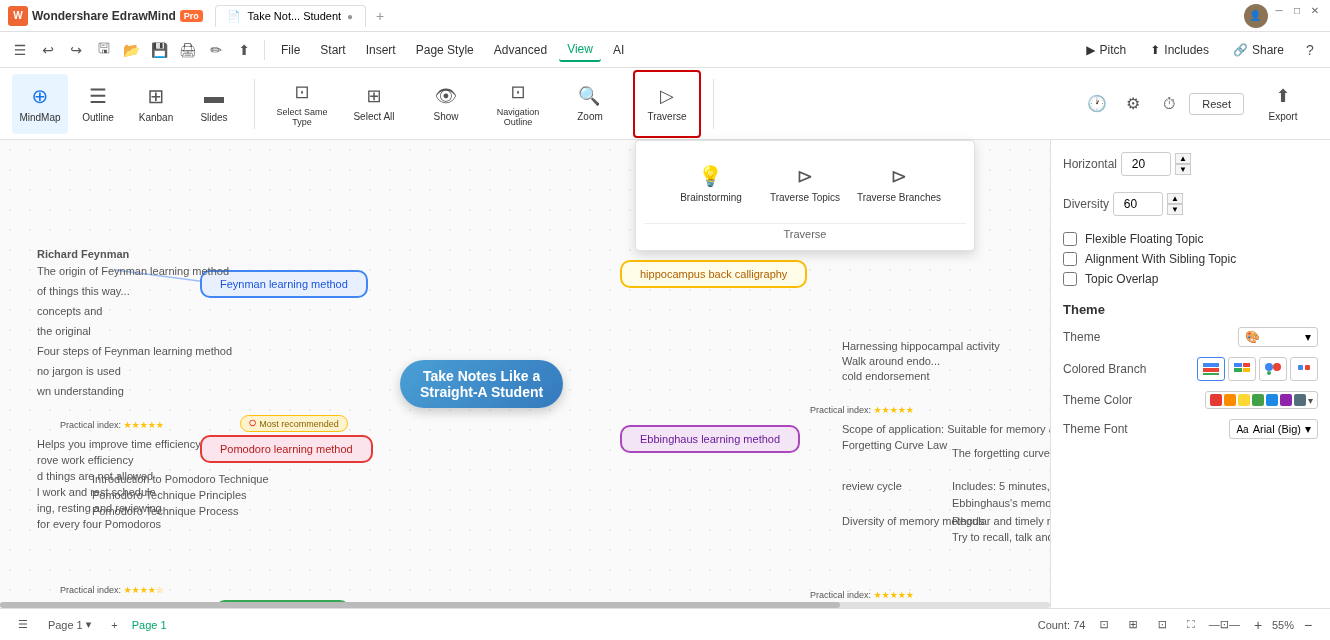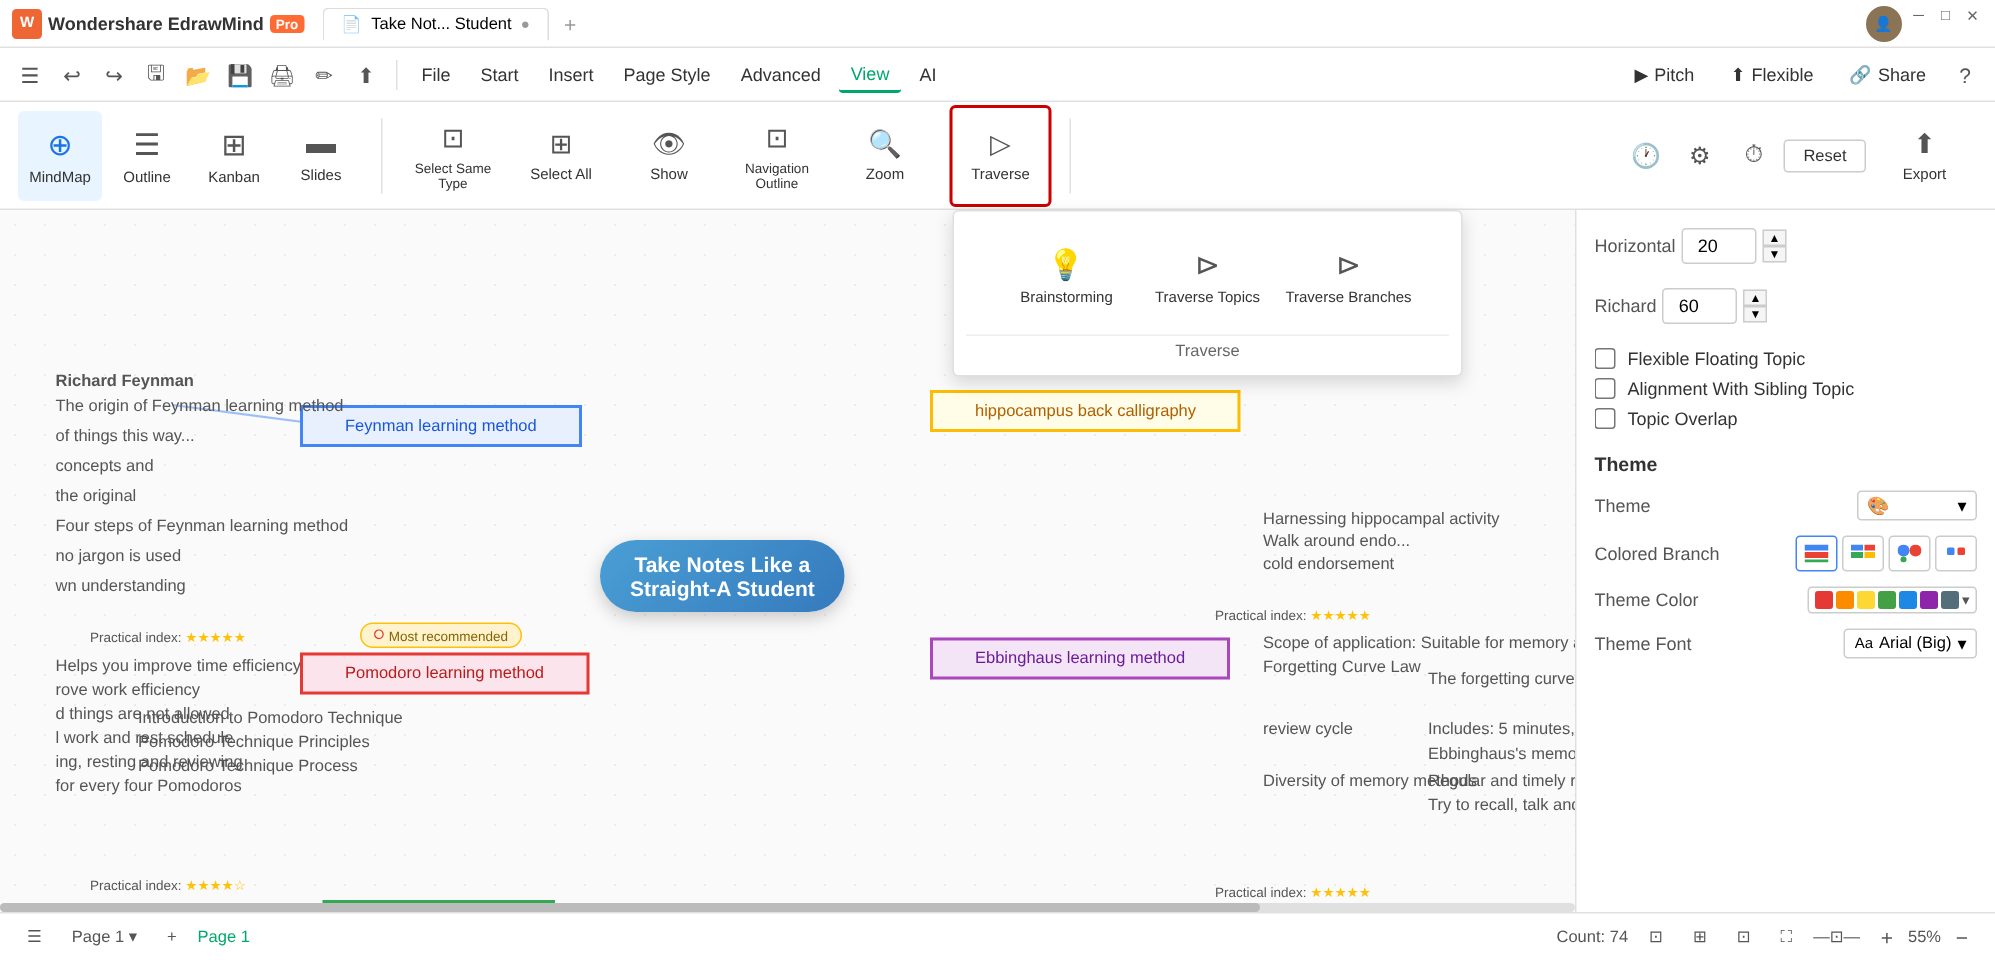--- a/index.html
+++ b/index.html
@@ -186,22 +186,22 @@
       padding: 8px 20px;
       border-radius: 50px;
       font-size: 14px;
       font-weight: bold;
       text-align: center;
       white-space: nowrap;
       box-shadow: 0 4px 12px rgba(0,0,0,0.2);
     }
     .node-box {
       position: absolute;
-      border-radius: 0;
-      padding: 6px 28px;
+      border-radius: 10px;
+      padding: 6px 18px;
       font-size: 11px;
       font-weight: 500;
       white-space: nowrap;
       text-align: center;
     }
     .node-blue { background: #e8f0fe; border: 2px solid #4285f4; color: #1a56db; }
     .node-green { background: #e6f4ea; border: 2px solid #34a853; color: #137333; }
     .node-yellow { background: #fffde7; border: 2px solid #fbbc04; color: #b06000; }
     .node-small {
       position: absolute;
@@ -325,21 +325,21 @@
   <div class="menu-item">Advanced</div>
   <div class="menu-item active">View</div>
   <div class="menu-item">AI</div>
   <div class="menu-spacer"></div>
   <div class="menu-action-btn">
     <span>▶</span>
     <span>Pitch</span>
   </div>
   <div class="menu-action-btn">
     <span>⬆</span>
-    <span>Flexible</span>
+    <span>Includes</span>
   </div>
   <div class="menu-action-btn">
     <span>🔗</span>
     <span>Share</span>
   </div>
   <div class="menu-icon-btn">?</div>
 </div>
 
 <div id="toolbar">
 
@@ -525,21 +525,21 @@
       <div style="display:flex; align-items:center; gap:16px; flex-wrap:wrap;">
         <div class="number-input-group">
           <span class="number-label">Horizontal</span>
           <input type="number" class="number-input" value="20" style="">
           <div class="stepper">
             <button>▲</button>
             <button>▼</button>
           </div>
         </div>
         <div class="number-input-group">
-          <span class="number-label">Richard</span>
+          <span class="number-label">Diversity</span>
           <input type="number" class="number-input" value="60" style="">
           <div class="stepper">
             <button>▲</button>
             <button>▼</button>
           </div>
         </div>
       </div>
     </div>
 
     <div class="panel-section">

